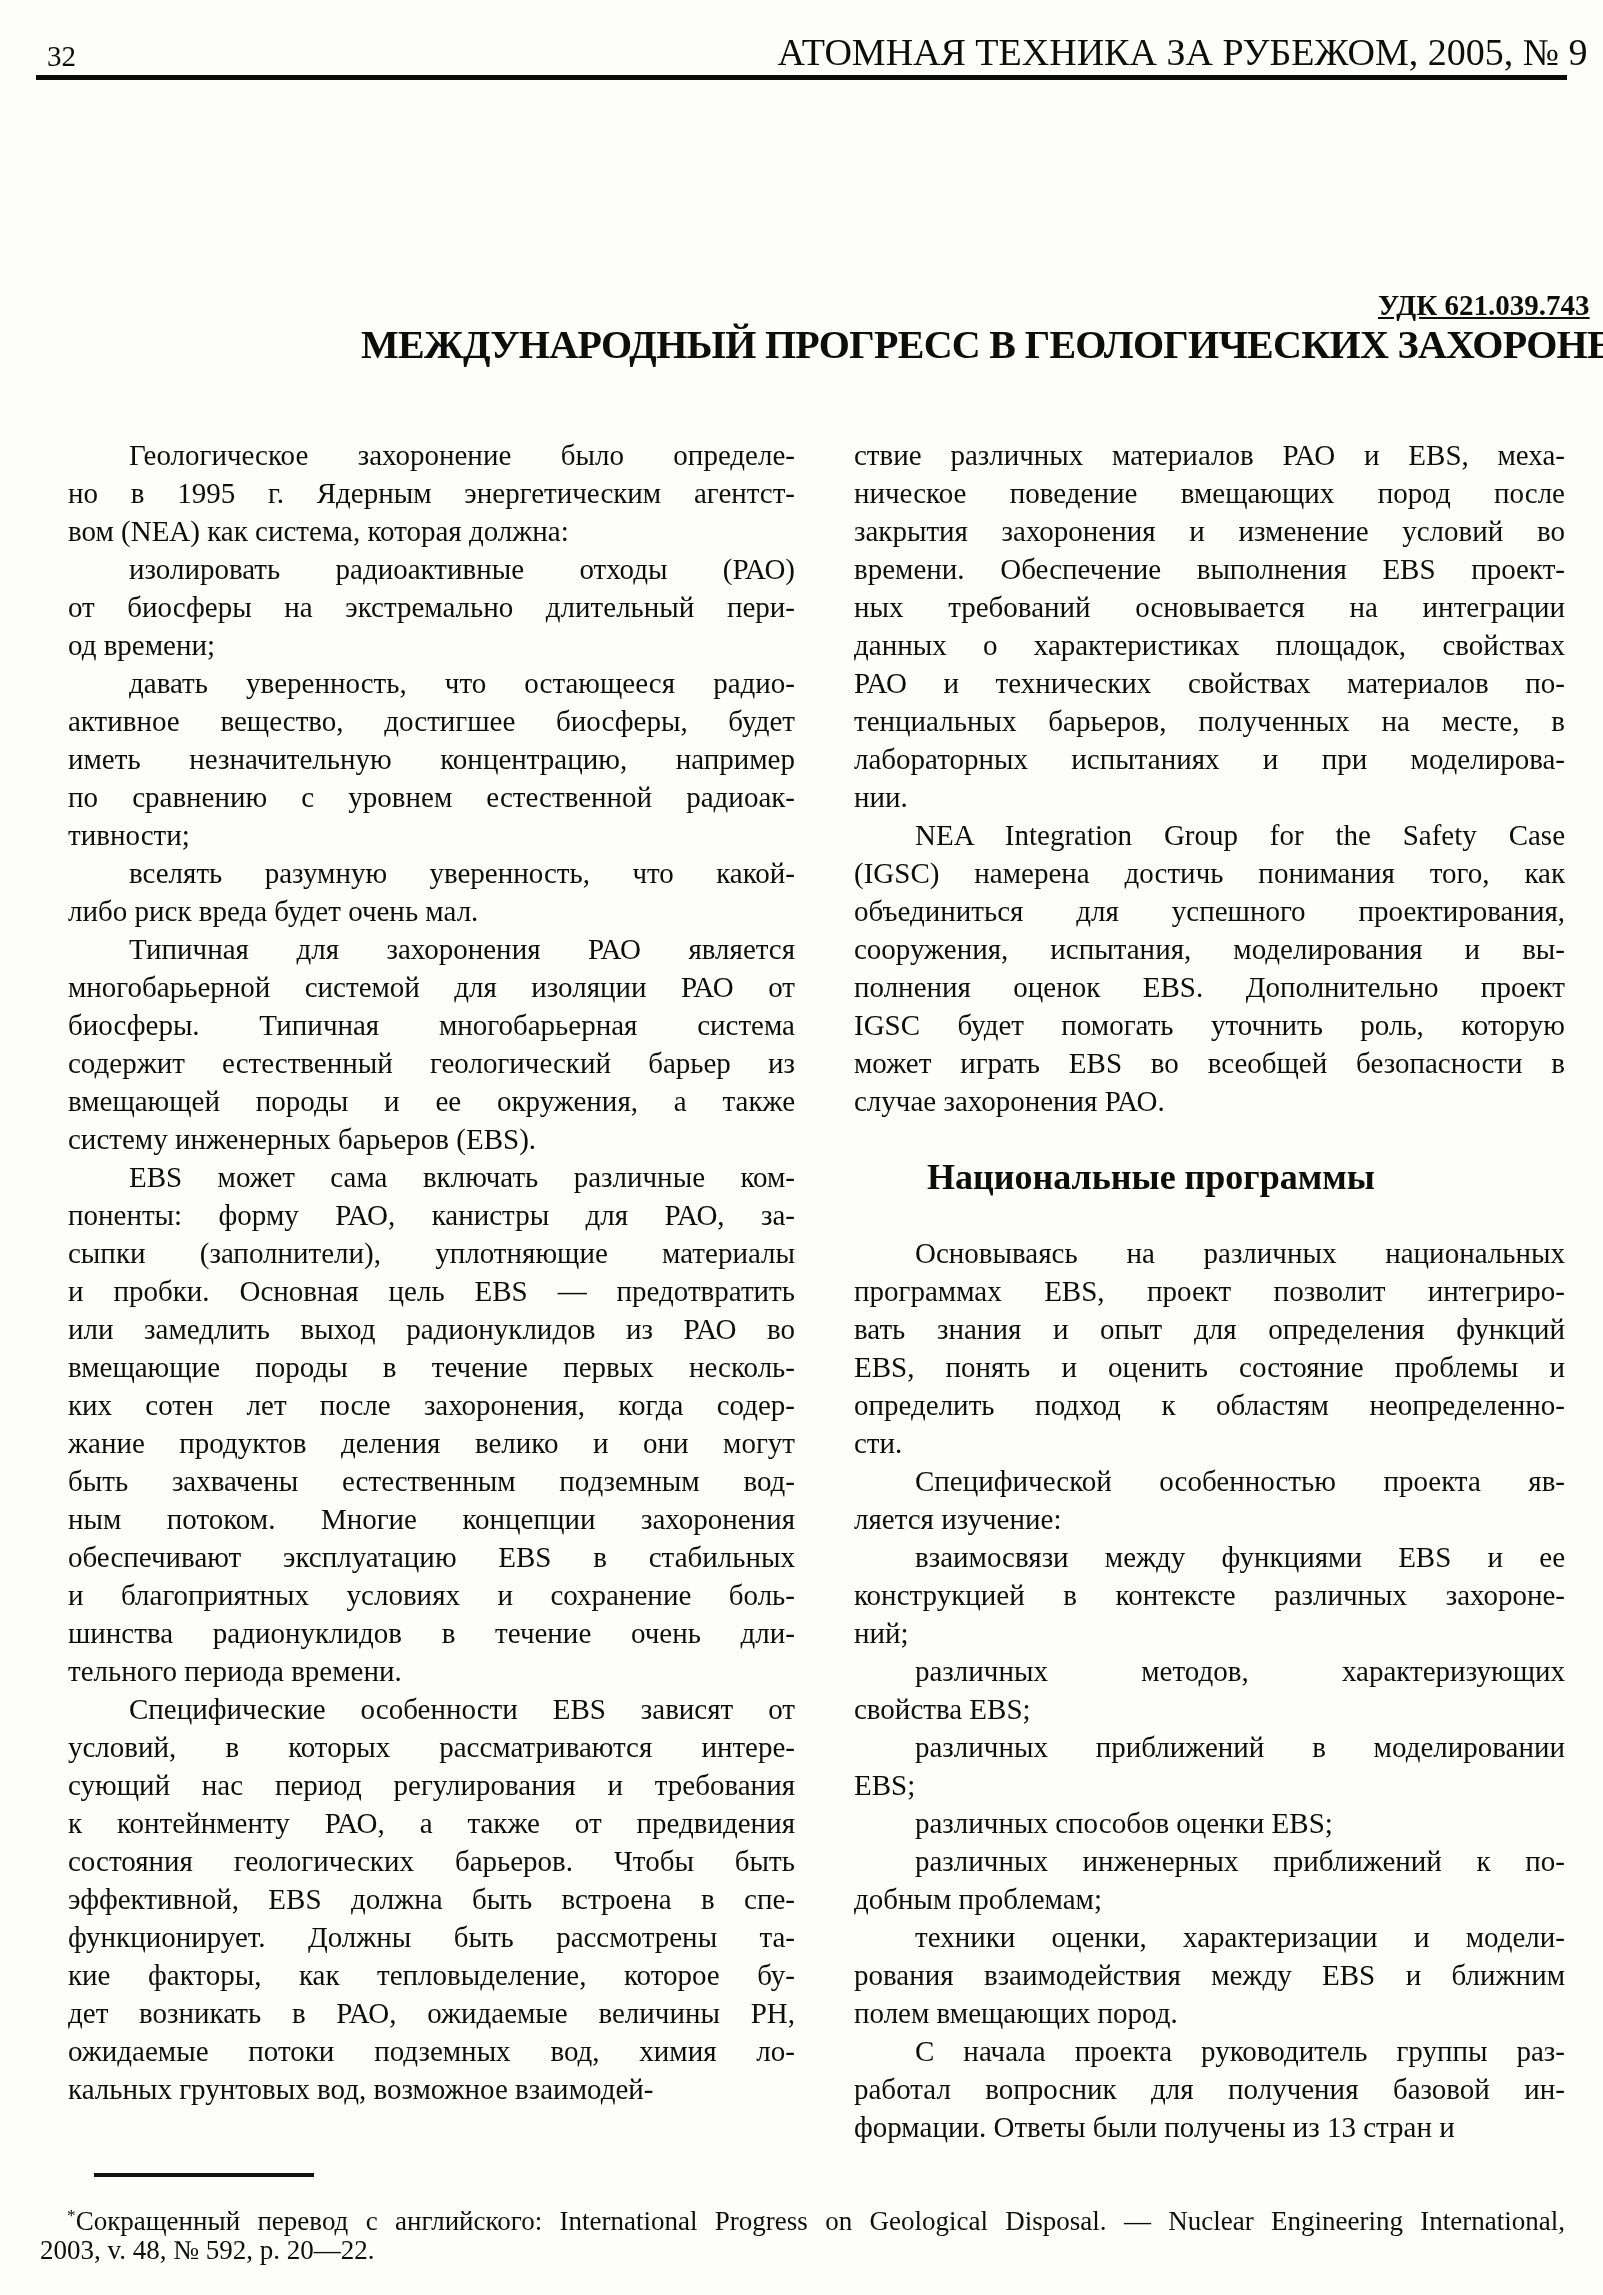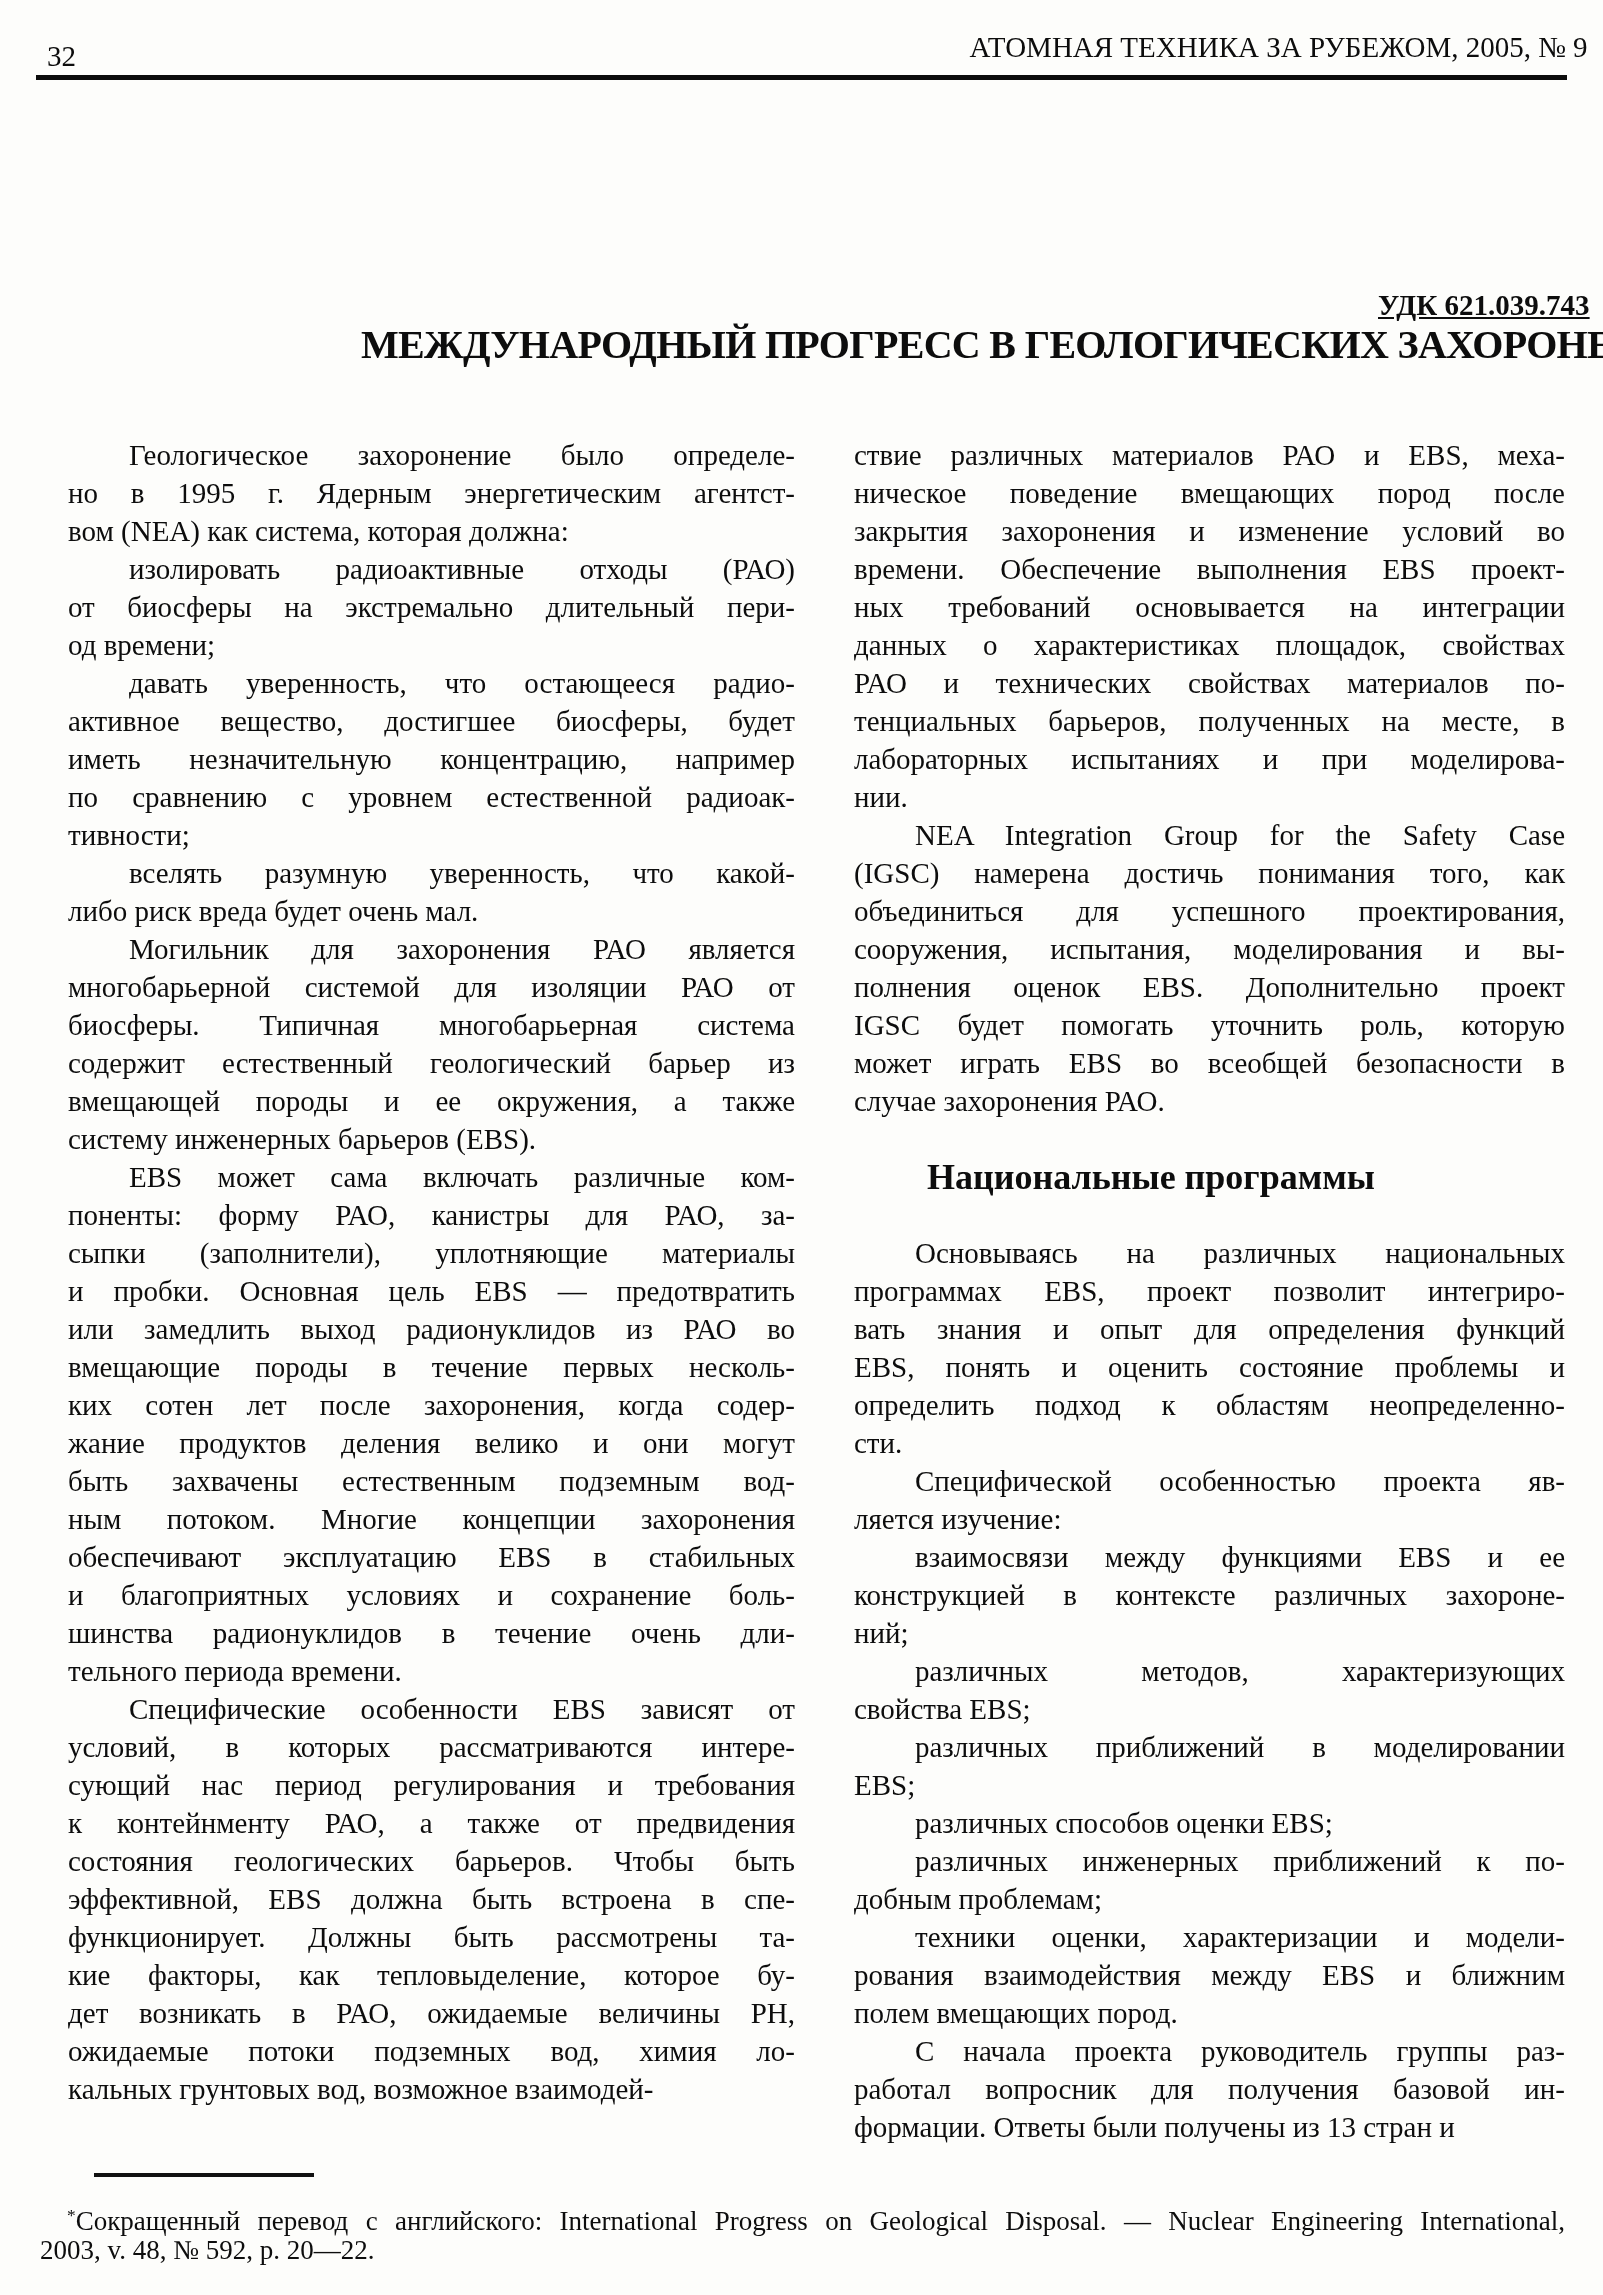--- a/index.html
+++ b/index.html
@@ -11,21 +11,21 @@
     position:relative;
     overflow:hidden;
   }
   
   .pagenum{
     position:absolute;left:47px;top:33px;
     font-size:29px;line-height:1;margin-top:9px;
   }
   .journal{
     position:absolute;right:15.4px;top:33px;
-    font-size:29px;line-height:1;
+    font-size:38px;line-height:1;
     letter-spacing:0px;white-space:nowrap;
   }
   .head-rule{
     position:absolute;left:36px;top:75px;
     width:1531px;height:5.3px;background:#0c0c0c;
   }
   
   .udc{
     position:absolute;right:13.4px;top:291px;
     font-size:29px;font-weight:bold;line-height:1;white-space:nowrap;text-decoration:underline;
@@ -91,21 +91,21 @@
     <div class="line first">изолировать радиоактивные отходы (РАО)</div>
     <div class="line">от биосферы на экстремально длительный пери-</div>
     <div class="line last">од времени;</div>
     <div class="line first">давать уверенность, что остающееся радио-</div>
     <div class="line">активное вещество, достигшее биосферы, будет</div>
     <div class="line">иметь незначительную концентрацию, например</div>
     <div class="line">по сравнению с уровнем естественной радиоак-</div>
     <div class="line last">тивности;</div>
     <div class="line first">вселять разумную уверенность, что какой-</div>
     <div class="line last">либо риск вреда будет очень мал.</div>
-    <div class="line first">Могильник для захоронения РАО является</div>
+    <div class="line first">Типичная для захоронения РАО является</div>
     <div class="line">многобарьерной системой для изоляции РАО от</div>
     <div class="line">биосферы. Типичная многобарьерная система</div>
     <div class="line">содержит естественный геологический барьер из</div>
     <div class="line">вмещающей породы и ее окружения, а также</div>
     <div class="line last">систему инженерных барьеров (EBS).</div>
     <div class="line first">EBS может сама включать различные ком-</div>
     <div class="line">поненты: форму РАО, канистры для РАО, за-</div>
     <div class="line">сыпки (заполнители), уплотняющие материалы</div>
     <div class="line">и пробки. Основная цель EBS — предотвратить</div>
     <div class="line">или замедлить выход радионуклидов из РАО во</div>

